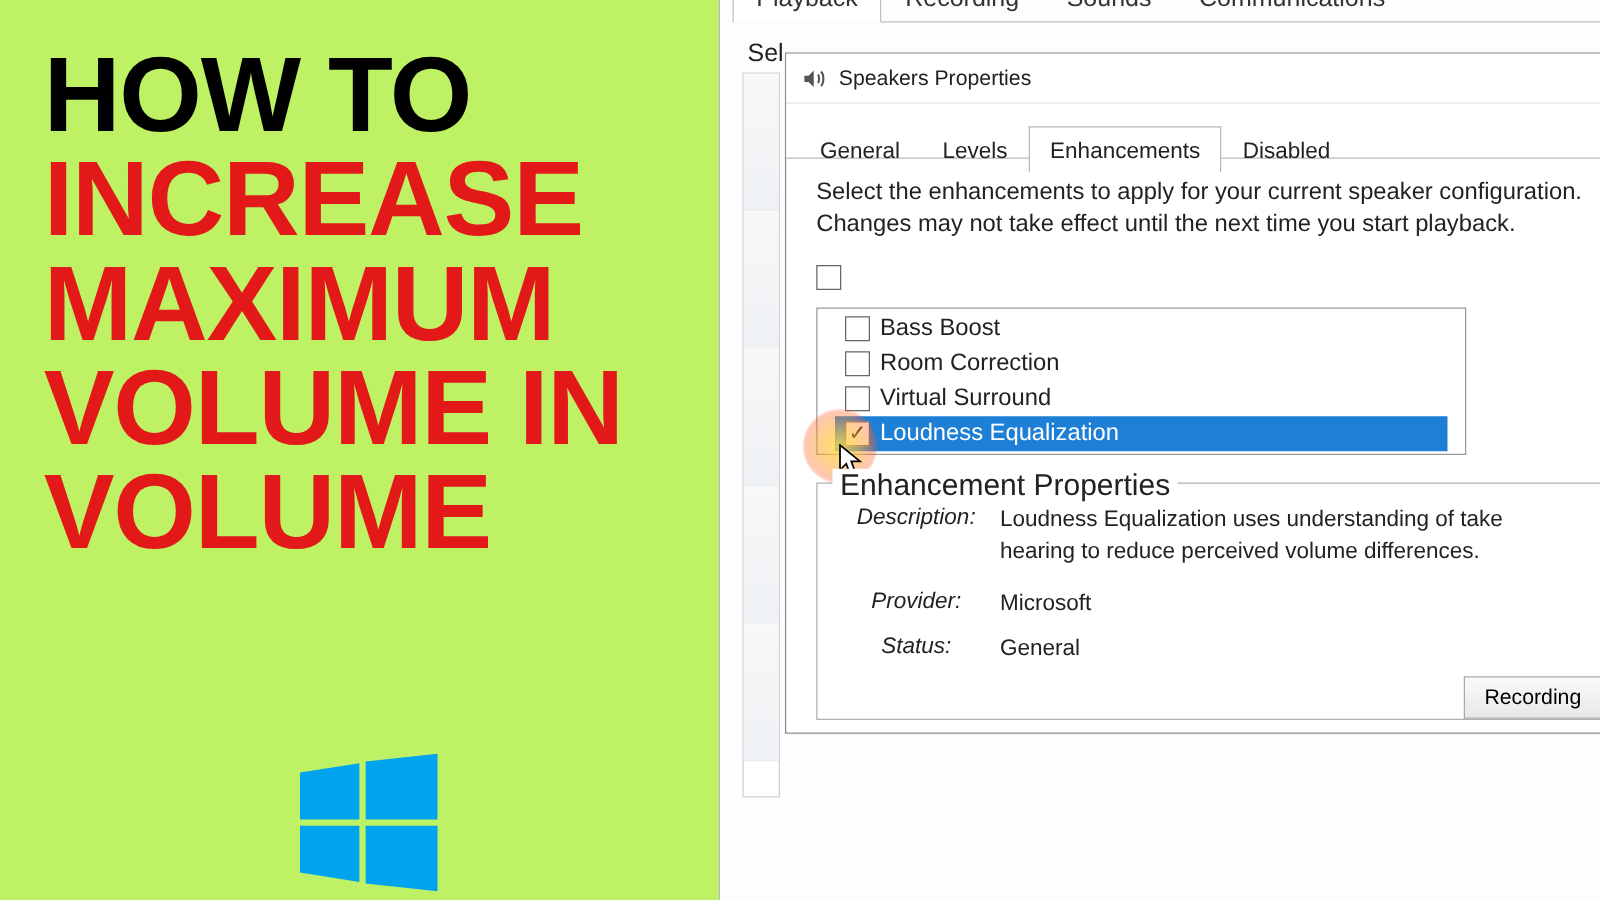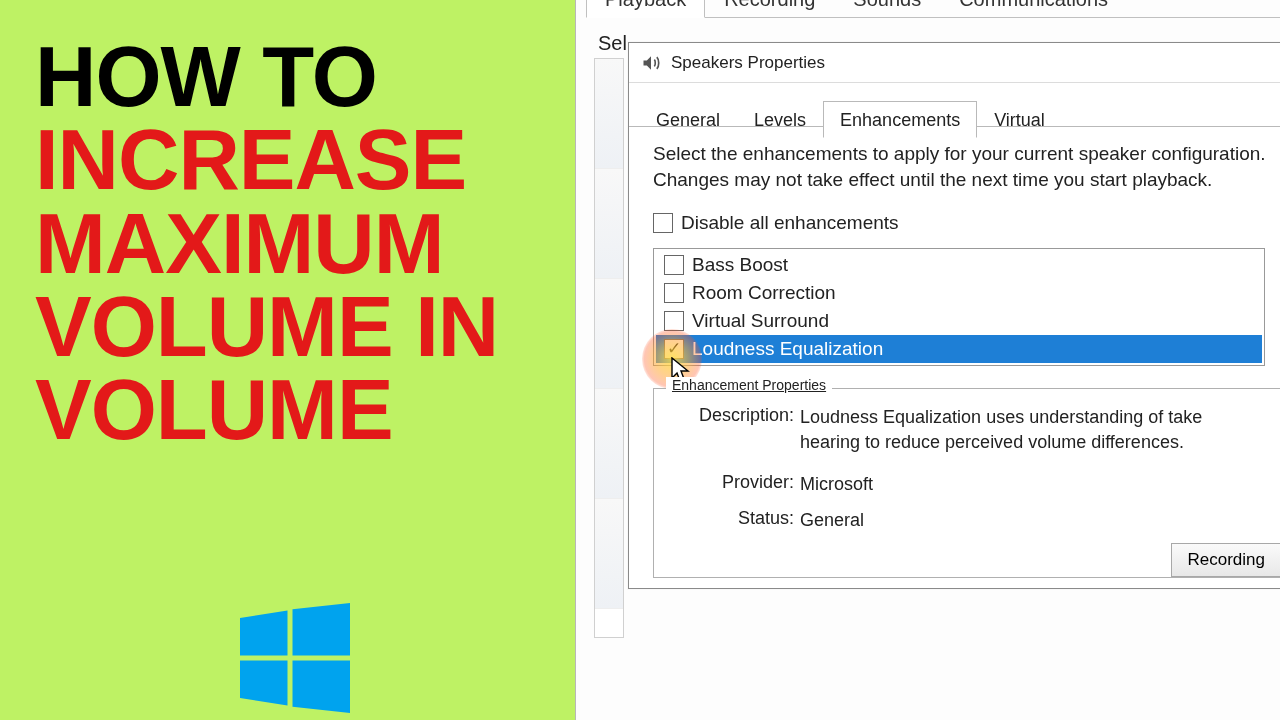--- a/index.html
+++ b/index.html
@@ -33,33 +33,33 @@
   .dlg-tab.active { border: 1px solid #b9b9b9; border-bottom: 1px solid #ffffff; background:#ffffff; }
 
   .dlg-body { padding: 14px 24px 10px; font-size: 19px; color:#222; }
   .help-text { line-height: 1.35; margin-bottom: 20px; }
 
   .chk-row { display:flex; align-items:center; gap:8px; margin-bottom: 14px; }
   .chk { width:20px; height:20px; border:1px solid #666; display:inline-flex; align-items:center; justify-content:center; background:#fff; position:relative; }
   .chk.checked::after{ content:"✓"; font-size:17px; line-height:1; color:#000; position:relative; top:-1px; }
   .chk-label { font-size:19px; }
 
-  .enh-list { border:1px solid #999; padding: 2px 2px; background:#fff; width: 612px; }
+  .enh-list { border:1px solid #999; padding: 2px 14px; background:#fff; width: 520px; }
   .enh-item { display:flex; align-items:center; gap:8px; padding:3px 8px; font-size:19px; }
   .enh-item .chk { width:20px; height:20px; }
   .enh-item.sel { background:#1e7fd6; color:#fff; }
   .enh-item.sel .chk { background:#fff; }
   .cursor-highlight { position:absolute; width:60px; height:60px; border-radius:50%; background: radial-gradient(circle, rgba(255,220,70,.85) 0%, rgba(255,170,50,.55) 40%, rgba(255,90,40,.35) 65%, rgba(255,90,40,0) 75%); pointer-events:none; }
   .cursor-arrow { position:absolute; width:22px; height:28px; pointer-events:none; }
   .cursor-arrow svg{width:100%;height:100%;}
 
   .group { margin-top: 22px; border:1px solid #b0b0b0; padding: 16px 18px 10px; position:relative; }
-  .group-legend { position:absolute; top:-12px; left:12px; background:#fff; padding:0 6px; font-size:14px; color:#222;text-decoration:underline; }
+  .group-legend { position:absolute; top:-12px; left:12px; background:#fff; padding:0 6px; font-size:24px; color:#222; }
   .prop { display:flex; margin-bottom: 12px; font-size:18px; }
-  .prop-label { width:128px; text-align:right; padding-right:6px; }
+  .prop-label { width:128px; text-align:center; padding-right:6px;font-style:italic; }
   .prop-val { flex:1; line-height:1.35; }
 
   .settings-btn { position:absolute; right:0; bottom:0; border:1px solid #a8a8a8; background:linear-gradient(#fafafa,#e8e8e8); padding:6px 16px; font-size:17px; }
 </style>
 </head>
 <body>
 
 <div class="stage">
 
   <div class="title-panel">
@@ -107,29 +107,28 @@
             <path fill="none" stroke="#555" stroke-width="2" d="M16 8c1.5 1.5 1.5 6.5 0 8M19 5c3 3 3 11 0 14"></path>
           </svg>
       </span>
       <span>Speakers Properties</span>
     </div>
 
     <div class="dlg-tabs">
       <div class="dlg-tab"><span>General</span></div>
       <div class="dlg-tab"><span>Levels</span></div>
       <div class="dlg-tab active"><span>Enhancements</span></div>
-      <div class="dlg-tab"><span>Virtual</span></div>
+      <div class="dlg-tab"><span>Disabled</span></div>
     </div>
 
     <div class="dlg-body">
       <div class="help-text">Select the enhancements to apply for your current speaker configuration. Changes may not take effect until the next time you start playback.</div>
 
       <div class="chk-row">
         <span class="chk"></span>
-        <span class="chk-label">Disable all enhancements</span>
       </div>
 
       <div class="enh-list" style="position:relative;">
         <div class="enh-item">
           <span class="chk"></span>
           <span>Bass Boost</span>
         </div>
         <div class="enh-item">
           <span class="chk"></span>
           <span>Room Correction</span>

